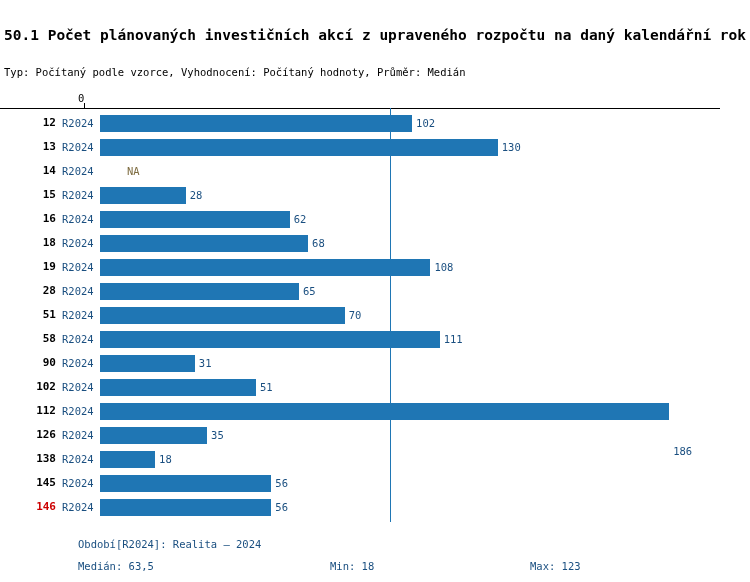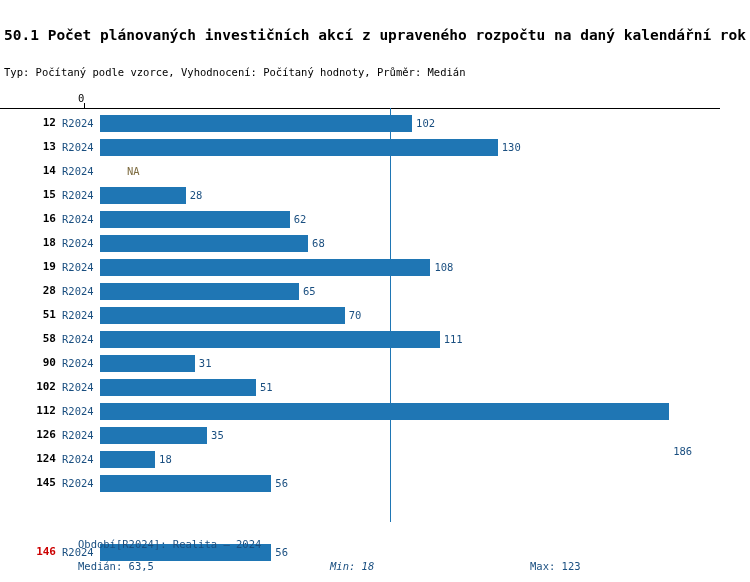--- a/index.html
+++ b/index.html
@@ -145,21 +145,20 @@
     color: #1a4f80;
     white-space: nowrap;
   }
   .footer-min {
     position: absolute;
     left: 330px;
     top: 560px;
     font-size: 10.5px;
     color: #1a4f80;
     white-space: nowrap;
-    font-style: italic;
   }
   .footer-max {
     position: absolute;
     left: 530px;
     top: 560px;
     font-size: 10.5px;
     color: #1a4f80;
     white-space: nowrap;
   }
 </style>
@@ -254,32 +253,32 @@
           <div class="bar" style="width: 569.16px; background: rgb(31, 118, 180);"></div>
           <div class="bar-value" style="left: 657.16px; margin-top: 40px;">186</div>
         </div>
         <div class="row" style="top: 315px;">
           <div class="row-index">126</div>
           <div class="row-series">R2024</div>
           <div class="bar" style="width: 107.1px; background: rgb(31, 118, 180);"></div>
           <div class="bar-value" style="left: 195.1px;">35</div>
         </div>
         <div class="row" style="top: 339px;">
-          <div class="row-index">124</div>
+          <div class="row-index">138</div>
           <div class="row-series">R2024</div>
           <div class="bar" style="width: 55.08px; background: rgb(31, 118, 180);"></div>
           <div class="bar-value" style="left: 143.08px;">18</div>
         </div>
         <div class="row" style="top: 363px;">
           <div class="row-index">145</div>
           <div class="row-series">R2024</div>
           <div class="bar" style="width: 171.36px; background: rgb(31, 118, 180);"></div>
           <div class="bar-value" style="left: 259.36px;">56</div>
         </div>
-        <div class="row" style="top: 387px; margin-top: 45px;">
+        <div class="row" style="top: 387px;">
           <div class="row-index highlight">146</div>
           <div class="row-series">R2024</div>
           <div class="bar" style="width: 171.36px; background: rgb(31, 118, 180);"></div>
           <div class="bar-value" style="left: 259.36px;">56</div>
         </div>
       </div>
   </div>
 
   <div class="legend">Období[R2024]: Realita – 2024</div>
   <div class="footer-median">Medián: 63,5</div>

